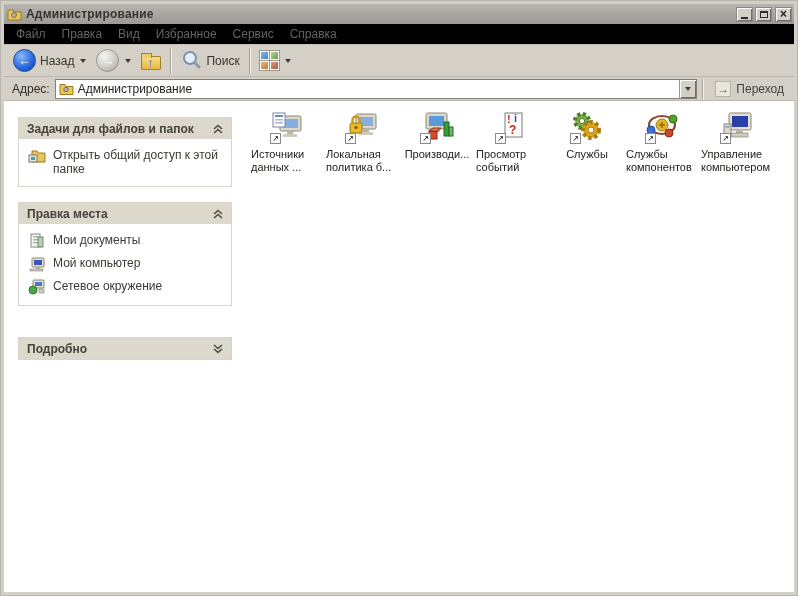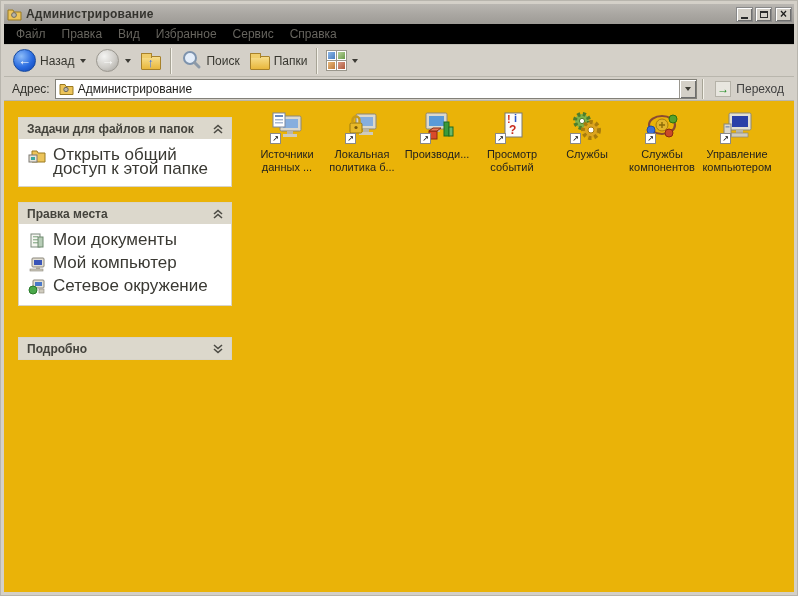--- a/index.html
+++ b/index.html
@@ -74,36 +74,36 @@
   .combo-btn {
     width:17px; height:18px; margin-left:auto; background:#D4D0C8;
     border-left:1px solid #9a978f; box-shadow: inset 1px 1px 0 #fff, inset -1px -1px 0 #6e6e6e;
     display:flex; align-items:center; justify-content:center;
   }
   .go-sep { width:2px; height:20px; background:linear-gradient(to right,#a7a496 50%, #f4f2ea 50%); }
   .go-btn { display:flex; align-items:center; gap:5px; padding:0 6px; height:22px; }
   .go-icon { width:16px; height:16px; background:#e8e6df; border:1px solid #b5b2a8; display:flex; align-items:center; justify-content:center; color:#1d8a1d; font-weight:bold; font-size:12px; line-height:1; }
   .go-label { font-size:12px; color:#404040; }
   
-  .content { flex:1; background:#eab308; position:relative; overflow:hidden; }
+  .content { flex:1; background:#ffffff; position:relative; overflow:hidden; }
   .panel { position:absolute; left:14px; width:214px; background:#fff; border:1px solid #d8d4c8; }
   .panel-header {
     height:21px; background:#dcd8cc; display:flex; align-items:center;
     padding:0 7px 0 8px; font-size:12px; font-weight:bold; color:#44433c;
   }
   .panel-header .chev { margin-left:auto; }
   .panel-body { padding:9px 7px 10px 9px; display:flex; flex-direction:column; gap:7px; }
   .p-item { display:flex; gap:7px; align-items:flex-start; cursor:pointer; }
-  .p-item .txt { font-size:17px; color:#3a3933; line-height:14px; }
+  .p-item .txt { font-size:12px; color:#3a3933; line-height:14px; }
   .mini { width:18px; height:16px; position:relative; flex:0 0 18px; }
   
   .icons-row { position:absolute; left:247px; top:9px; display:flex; gap:3px; }
   .d-item { width:72px; display:flex; flex-direction:column; align-items:center; cursor:pointer; }
   .d-icon { width:34px; height:34px; position:relative; margin-bottom:4px; }
-  .d-caption { font-size:11px; line-height:13px; color:#23221e; text-align:center; }
+  .d-caption { font-size:11px; line-height:13px; color:#23221e; }
   .sc-arrow {
     position:absolute; left:0; bottom:0; width:11px; height:11px; background:#fff;
     border:1px solid #8a8a8a; font-size:8px; line-height:10px; text-align:center; color:#000;
   }
 </style>
 </head>
 <body>
 
 <div class="window">
 
@@ -154,24 +154,20 @@
           <span class="up-arrow">↑</span>
         </span>
     </div>
     <span class="tb-sep"></span>
     <div class="tb-btn">
       <svg width="21" height="21" viewBox="0 0 21 21">
         <circle cx="9" cy="8" r="6" fill="#e4eefa" stroke="#7d93ad" stroke-width="2"></circle>
         <line x1="13.5" y1="12.5" x2="18" y2="17" stroke="#8d9aa8" stroke-width="3" stroke-linecap="round"></line>
       </svg>
       <span class="tb-label">Поиск</span>
-    </div>
-    <div class="tb-btn">
-      <span class="folder"></span>
-      <span class="tb-label">Папки</span>
     </div>
     <span class="tb-sep"></span>
     <div class="tb-btn">
       <span class="views-grid">
         <span class="vg1"></span>
           <span class="vg2"></span>
           <span class="vg3"></span>
           <span class="vg4"></span>
       </span>
       <span class="caret"></span>

